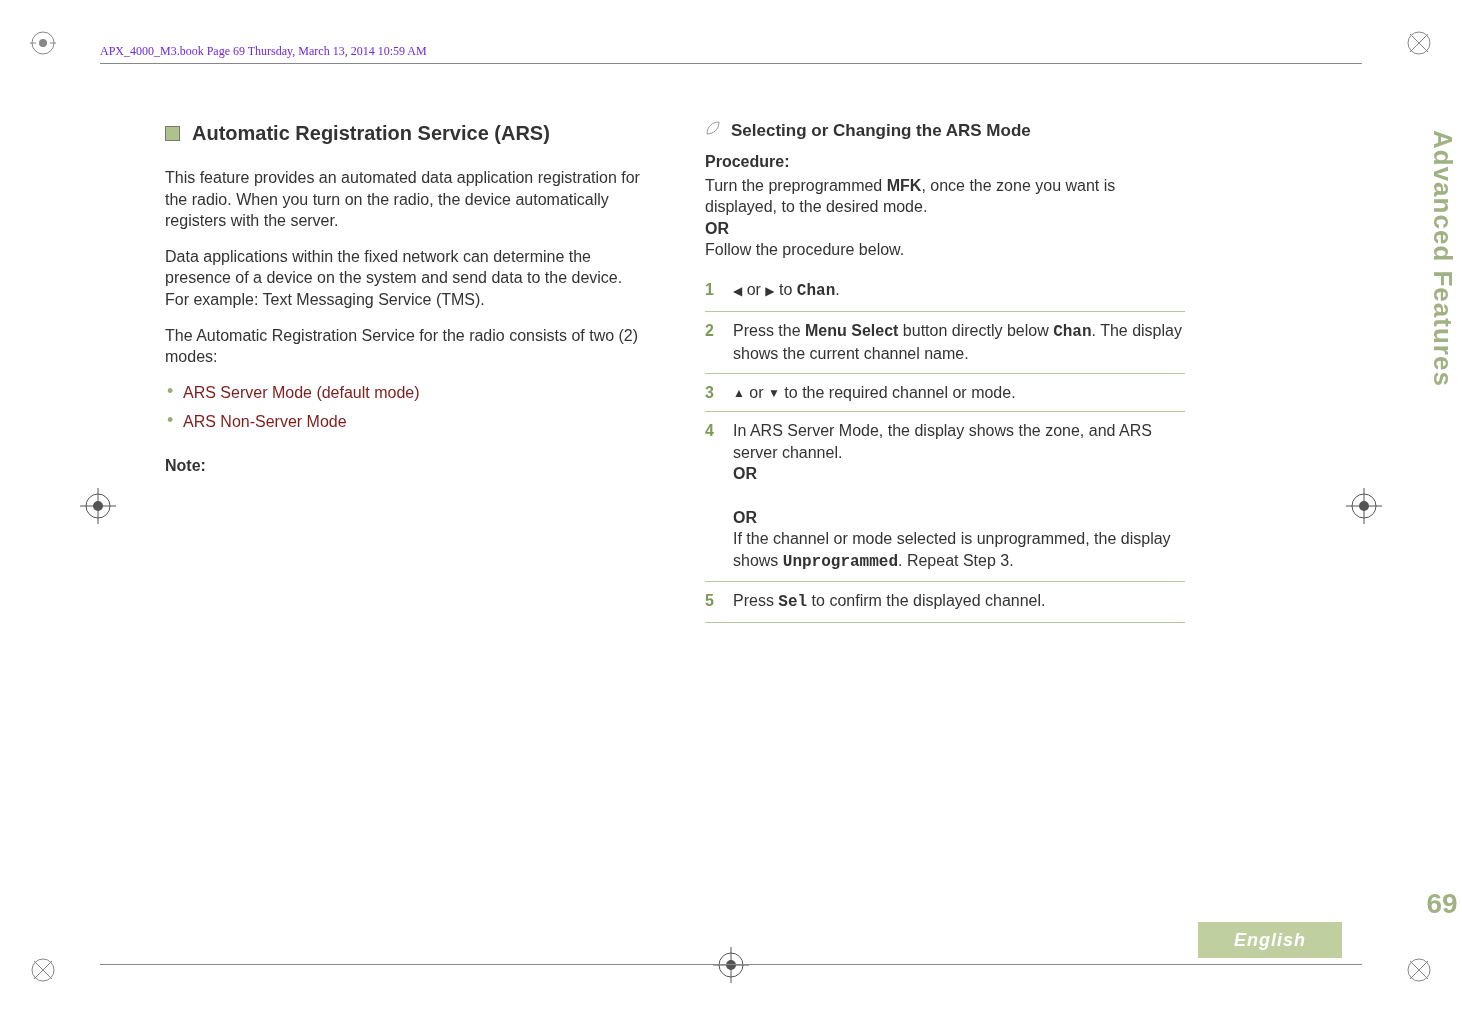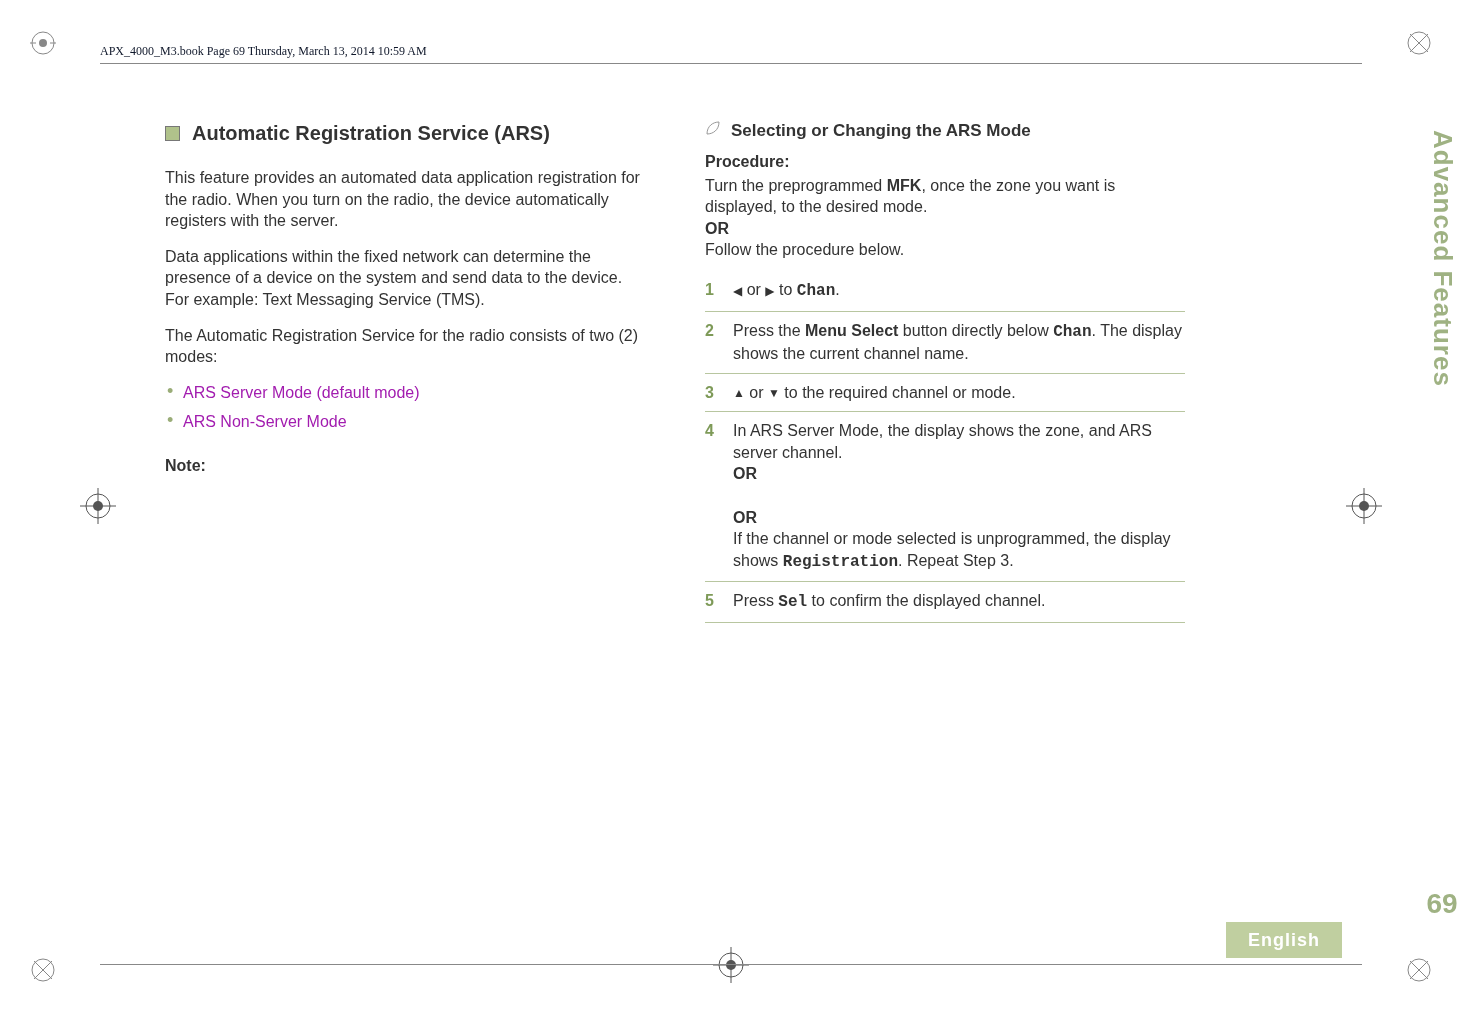--- a/index.html
+++ b/index.html
@@ -23,21 +23,21 @@
   .cross svg { width: 100%; height: 100%; }
   .ml { top: 488px; left: 80px; }
   .mr { top: 488px; right: 80px; }
   .mc { bottom: 30px; left: 713px; }
   .tline { position: absolute; top: 63px; left: 100px; right: 100px; border-top: 0.5px solid #888; }
   .bline { position: absolute; bottom: 48px; left: 100px; right: 100px; border-top: 0.5px solid #888; }
   .header-text {
     position: absolute;
     top: 44px; left: 100px;
     font-size: 12px;
-    color: #0f172a;
+    color: #6d28d9;
     font-family: "Times New Roman", serif;
   }
   .page {
     position: absolute;
     top: 120px; left: 165px;
     width: 1020px;
     font-size: 16px;
     line-height: 1.35;
   }
   .columns { display: flex; gap: 60px; }
@@ -51,21 +51,21 @@
     gap: 12px;
   }
   .sq {
     width: 13px; height: 13px;
     background: #b0c28b;
     border: 1px solid #777;
     flex: none;
   }
   p { margin: 0 0 14px 0; }
   ul.bullets { list-style: none; padding: 0; margin: 0 0 14px 0; }
-  ul.bullets li { padding: 0 0 8px 18px; position: relative; color: #a21caf; }
+  ul.bullets li { padding: 0 0 8px 18px; position: relative; color: #7f1d1d; }
   ul.bullets li::before {
     content: "•"; position: absolute; left: 2px; top: 0; color: #9aad78;
     font-size: 18px; line-height: 1;
   }
   .note-row { display: flex; gap: 18px; }
   .note-row .lbl { font-weight: bold; flex: none; }
   .sub-title {
     font-weight: bold;
     font-size: 17px;
     margin: 0 0 8px 0;
@@ -104,27 +104,28 @@
   }
   .side-tab .pnum {
     font-size: 28px;
     font-weight: bold;
     color: #9fb283;
     margin-top: auto;
   }
   .lang-box {
     position: absolute;
     right: 120px; bottom: 55px;
-    width: 116px; height: 36px;
+    width: 144px; height: 36px;
     background: #c0cfa0;
     color: #fff;
     font-weight: bold;
     font-size: 18px;
     display: flex; align-items: center; justify-content: center;
     letter-spacing: 1px;
+    font-style: italic;
   }
   .tri { display:inline-block; font-size: 12px; vertical-align: middle; }
 </style>
 </head>
 <body>
 
 <div class="corner tl">
   <svg viewBox="0 0 26 26">
       <circle cx="13" cy="13" r="11" fill="none" stroke="#888"></circle>
       <circle cx="13" cy="13" r="4" fill="#888"></circle>
@@ -229,21 +230,21 @@
             <span class="tri">▲</span><span> or </span><span class="tri">▼</span><span> to the required channel or mode.</span>
           </span>
         </li>
         <li>
           <span class="num">4</span>
           <span class="body">
             <span>In ARS Server Mode, the display shows the zone, and ARS server channel.</span><br>
             <span class="bold">OR</span><br>
             <br>
             <span class="bold">OR</span><br>
-            <span>If the channel or mode selected is unprogrammed, the display shows </span><span class="mono">Registration</span><span>. Repeat Step 3.</span>
+            <span>If the channel or mode selected is unprogrammed, the display shows </span><span class="mono">Unprogrammed</span><span>. Repeat Step 3.</span>
           </span>
         </li>
         <li>
           <span class="num">5</span>
           <span class="body">
             <span>Press </span><span class="mono">Sel</span><span> to confirm the displayed channel.</span>
           </span>
         </li>
       </ol>
     </div>

